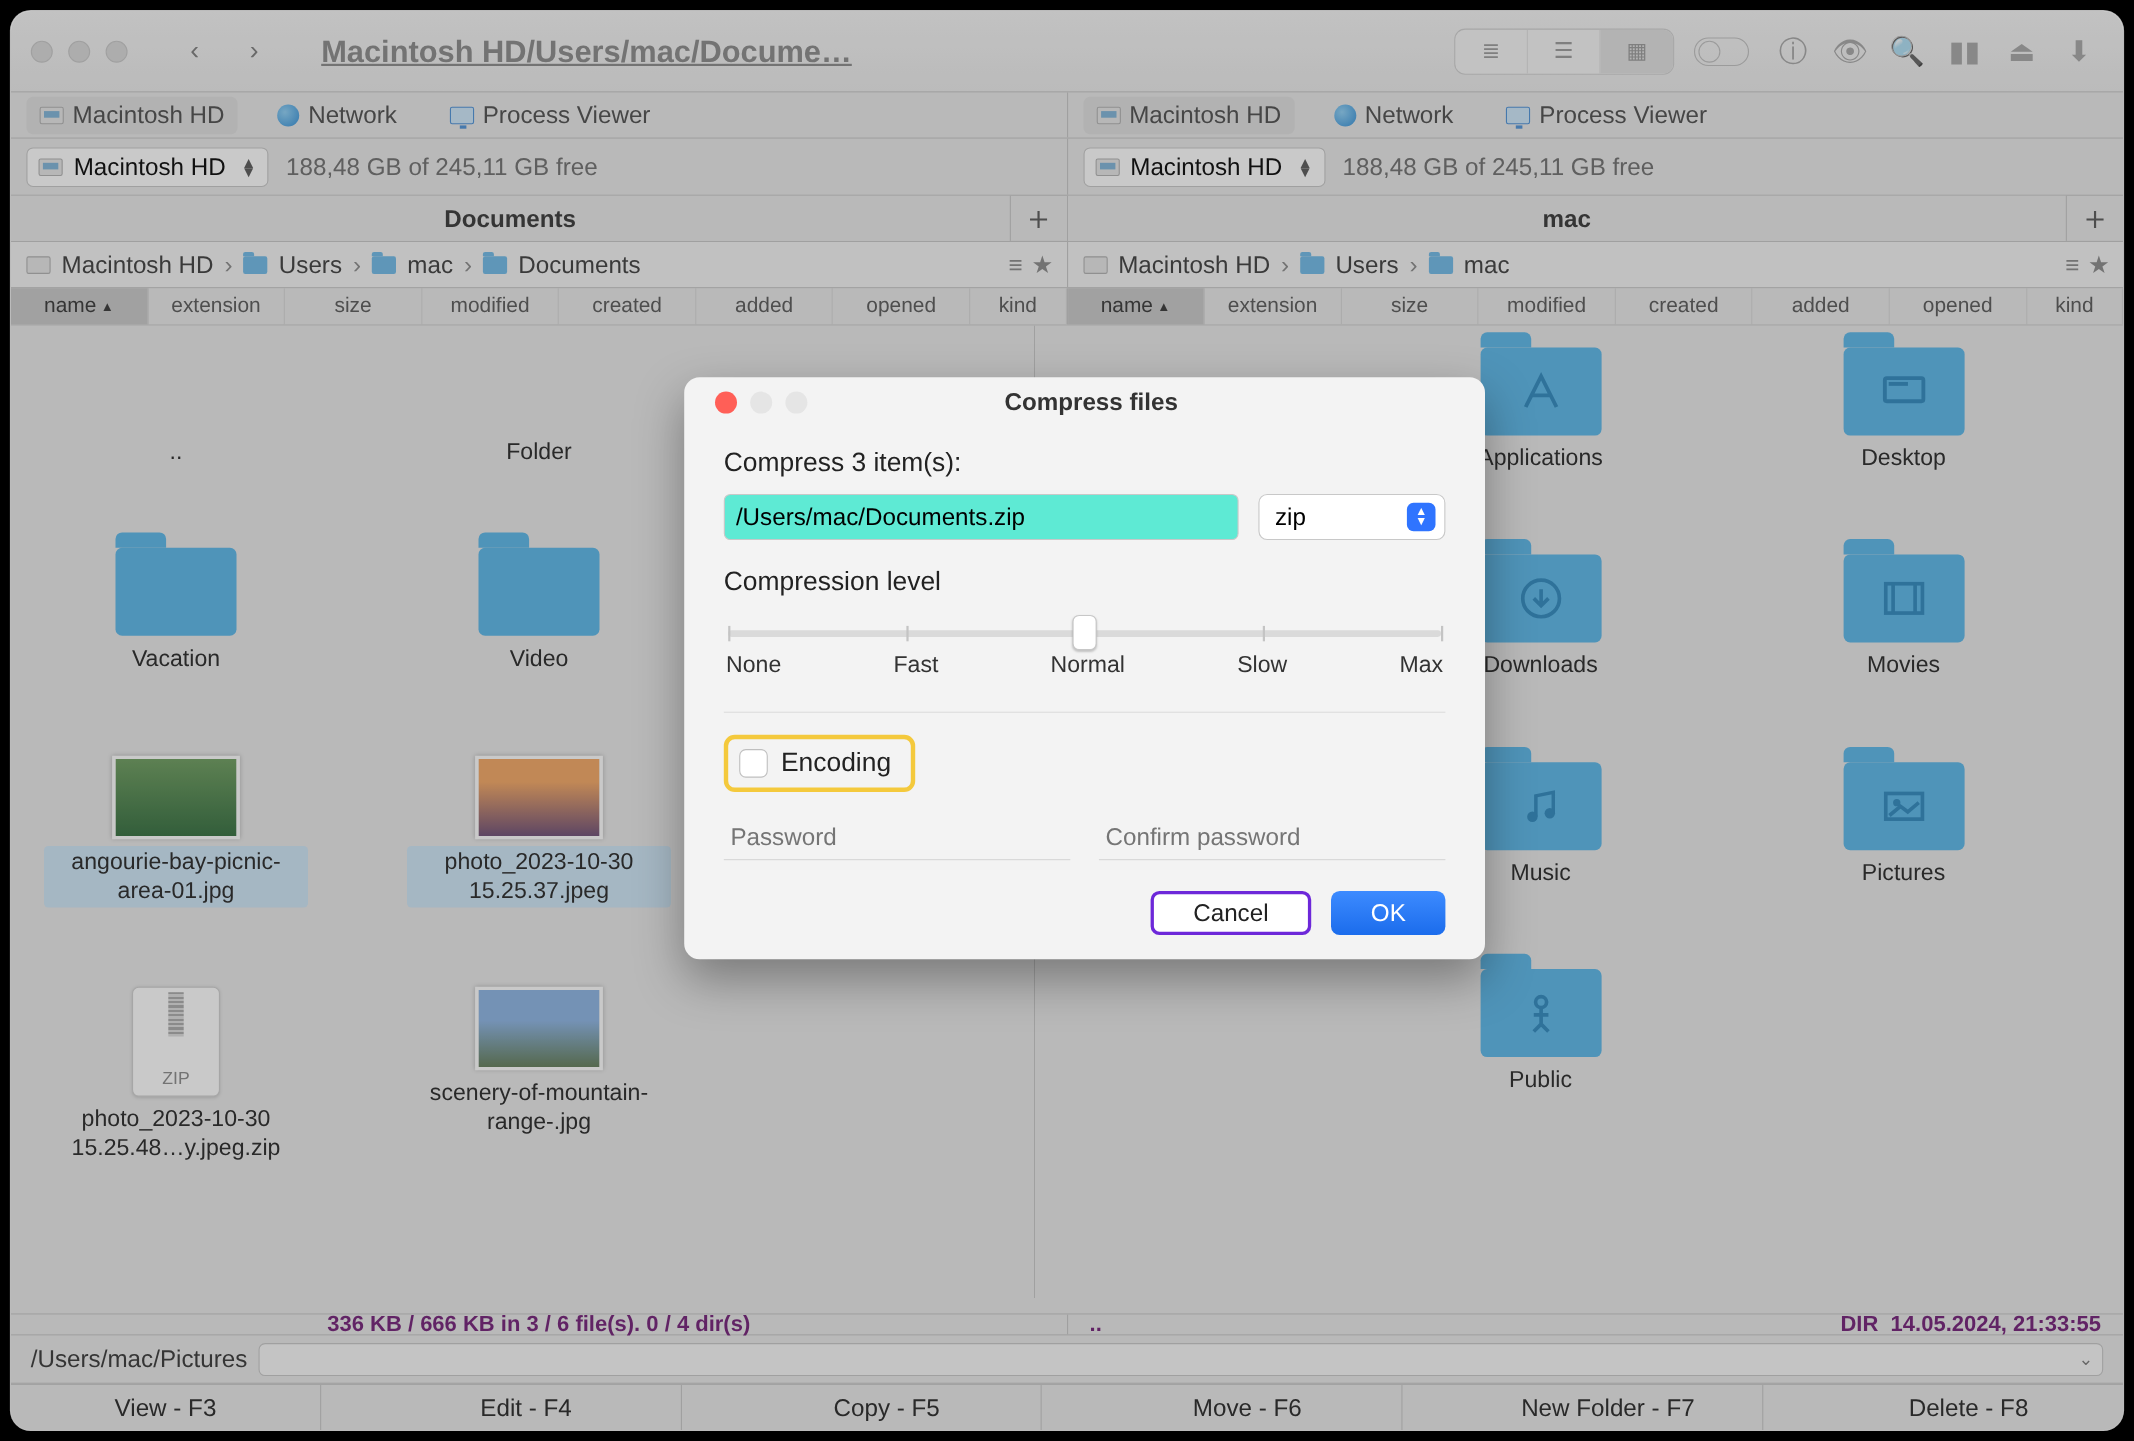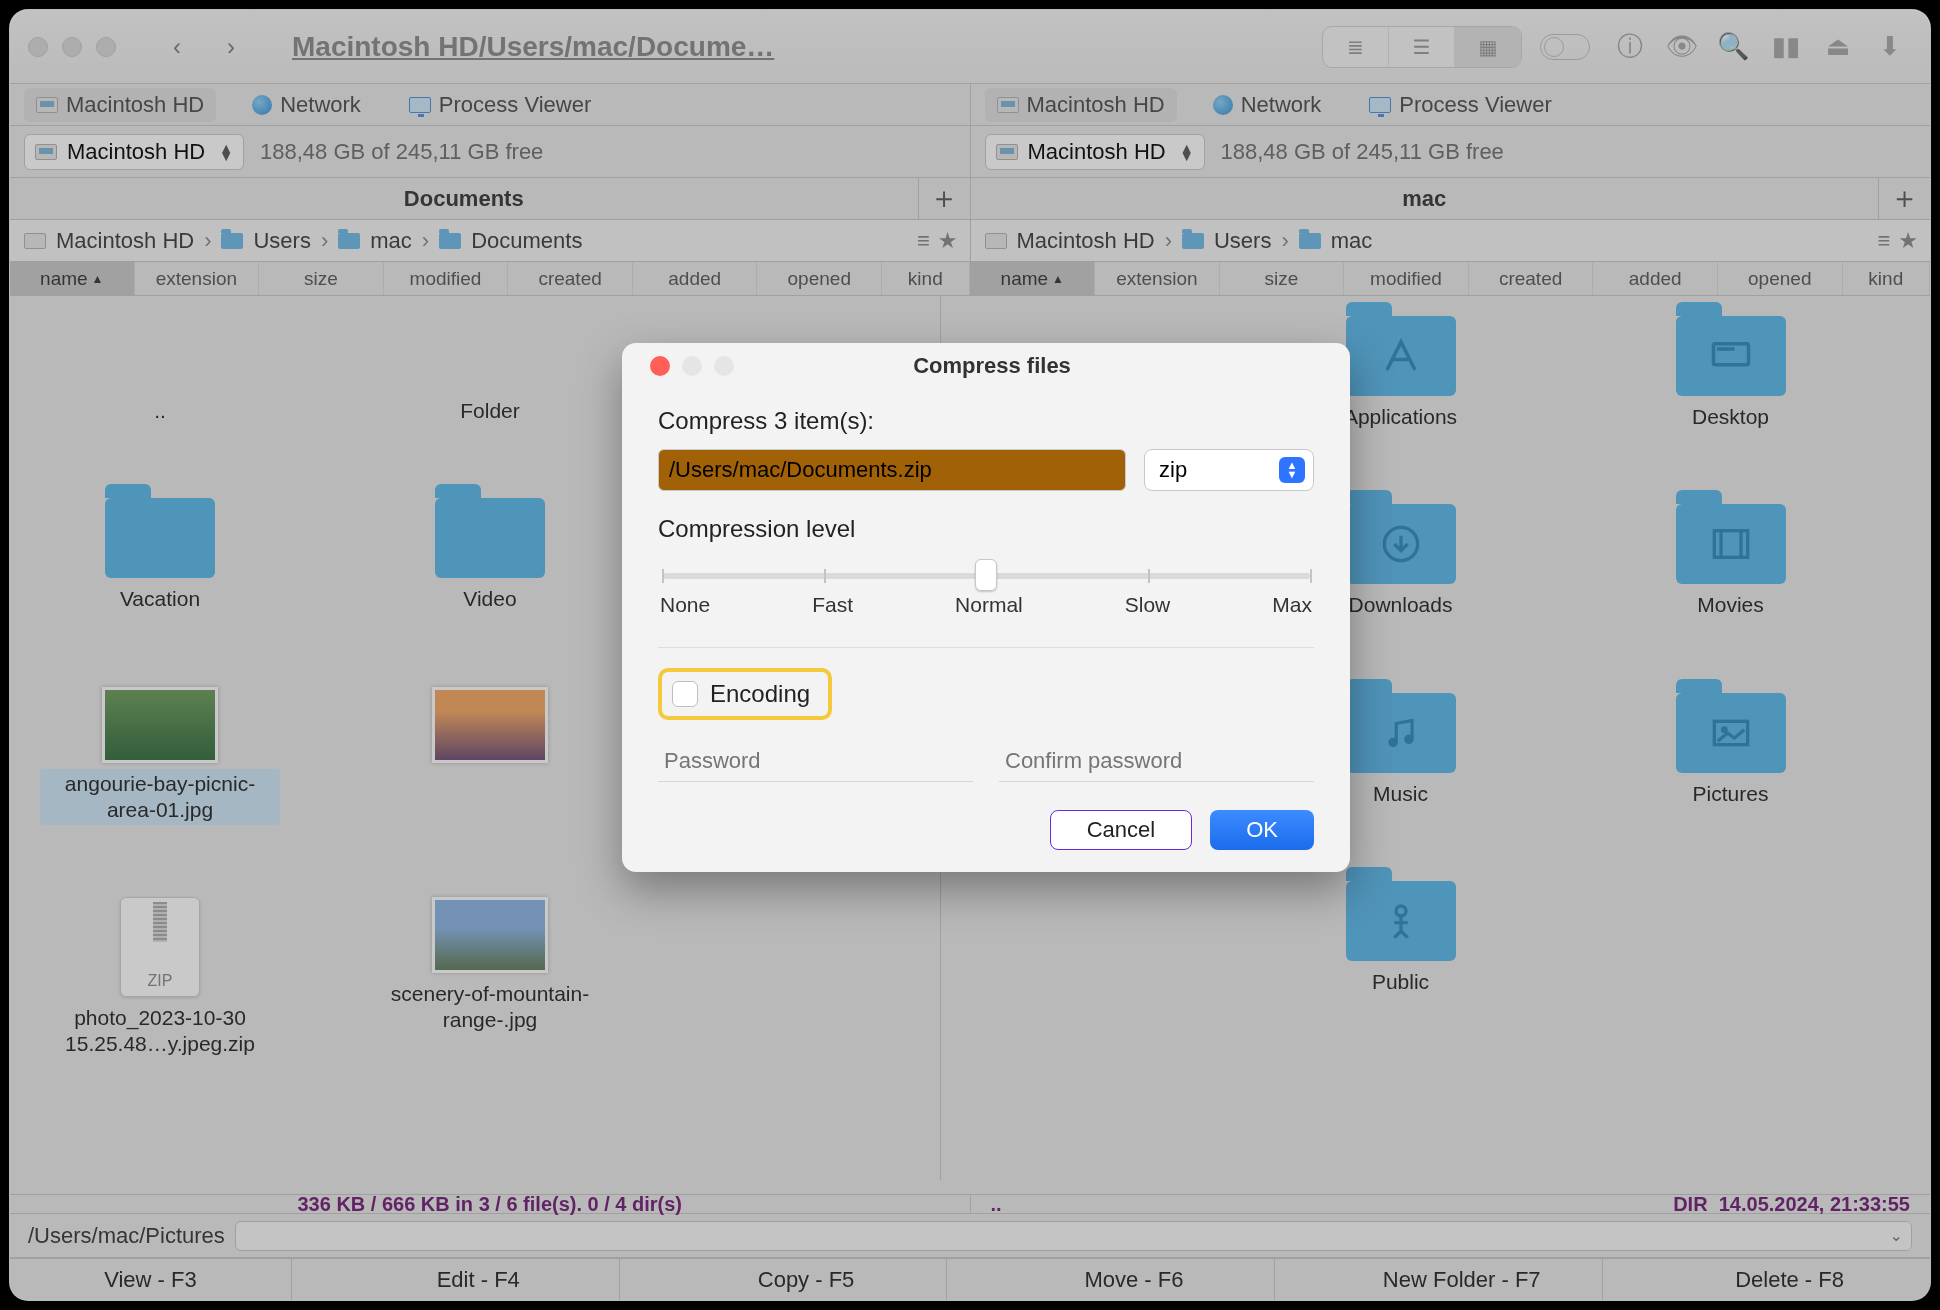--- a/index.html
+++ b/index.html
@@ -123,36 +123,36 @@
   .dim{position:absolute;inset:0;background:rgba(60,60,60,0.28);}
 
   
   .dialog{position:absolute;left:612px;top:333px;width:728px;background:#F3F3F3;border-radius:14px;box-shadow:0 18px 44px rgba(0,0,0,.35);overflow:hidden;}
   .dlg-titlebar{height:46px;display:flex;align-items:center;justify-content:center;position:relative;font-size:22px;font-weight:700;color:#333;margin-left:12px;}
   .dlg-traffic{position:absolute;left:16px;top:13px;display:flex;gap:12px;}
   .dlg-dot{width:20px;height:20px;border-radius:50%;}
   .dlg-body{padding:18px 36px 22px 36px;}
   .dlg-label{font-size:24px;color:#222;margin-bottom:14px;}
   .dlg-row{display:flex;gap:18px;align-items:center;margin-bottom:24px;}
-  .dlg-input{flex:1;height:42px;border:1px solid #C8C8C8;border-radius:6px;background:#a16207;font-size:22px;padding:0 10px;}
+  .dlg-input{flex:1;height:42px;border:1px solid #C8C8C8;border-radius:6px;background:#5eead4;font-size:22px;padding:0 10px;}
   .dlg-select{width:170px;height:42px;border:1px solid #C8C8C8;border-radius:8px;background:#FFF;display:flex;align-items:center;padding:0 8px 0 14px;font-size:22px;}
   .dlg-selarrow{margin-left:auto;width:26px;height:26px;border-radius:6px;background:#2F74FF;color:#FFF;display:flex;flex-direction:column;align-items:center;justify-content:center;font-size:11px;line-height:9px;}
   .slider-wrap{margin-bottom:30px;}
   .slider-track{height:6px;background:#DADADA;border-radius:3px;position:relative;margin:30px 4px 14px 4px;}
   .tick{position:absolute;top:-4px;width:2px;height:14px;background:#C4C4C4;}
   .slider-thumb{position:absolute;width:22px;height:32px;background:#FFF;border:1px solid #C7C7C7;border-radius:6px;top:-14px;left:calc(50% - 11px);box-shadow:0 1px 2px rgba(0,0,0,.2);} 
   .slider-labels{display:flex;justify-content:space-between;font-size:21px;color:#333;padding:0 2px;}
   .hr{height:1px;background:#DDD;margin:4px 0 20px 0;}
   .encoding-box{border:4px solid #F4C93C;border-radius:10px;display:inline-flex;align-items:center;gap:12px;padding:8px 18px 8px 10px;font-size:24px;color:#222;margin-bottom:20px;}
   .chk{width:26px;height:26px;border:1px solid #BFBFBF;border-radius:6px;background:#FFF;}
   .pwd-row{display:flex;gap:26px;margin-bottom:28px;}
   .pwd-input{flex:1;height:42px;border:none;border-bottom:1px solid #D6D6D6;background:#F3F3F3;font-size:22px;color:#999;padding:4px 6px;}
   .btnrow{display:flex;justify-content:flex-end;gap:18px;}
   .btn{height:40px;border-radius:8px;font-size:22px;display:flex;align-items:center;justify-content:center;padding:0 36px;}
-  .btn.cancel{background:#FFF;border:1px solid #6d28d9;color:#222;}
+  .btn.cancel{background:#FFF;border:3px solid #6d28d9;color:#222;}
   .btn.ok{background:linear-gradient(#3D8BFF,#1B6CEC);color:#FFF;border:none;}
 
   svg{display:block;}
 </style>
 </head>
 <body>
 
 <div class="window">
 
   <div class="toolbar">
@@ -327,20 +327,21 @@
         <div class="folder-ic"></div>
         <span class="fname">Video</span>
       </div>
       <div style="width:100%;height:0"></div>
       <div class="file-item">
         <div class="thumb"></div>
         <span class="fname sel">angourie-bay-picnic-area-01.jpg</span>
       </div>
       <div class="file-item">
         <div class="thumb sunset"></div>
+        <span class="fname sel">photo_2023-10-30 15.25.37.jpeg</span>
       </div>
       <div style="width:100%;height:0"></div>
       <div class="file-item">
         <div class="zip-ic">
             <span>ZIP</span>
           </div>
         <span class="fname">photo_2023-10-30 15.25.48…y.jpeg.zip</span>
       </div>
       <div class="file-item">
         <div class="thumb mount"></div>

